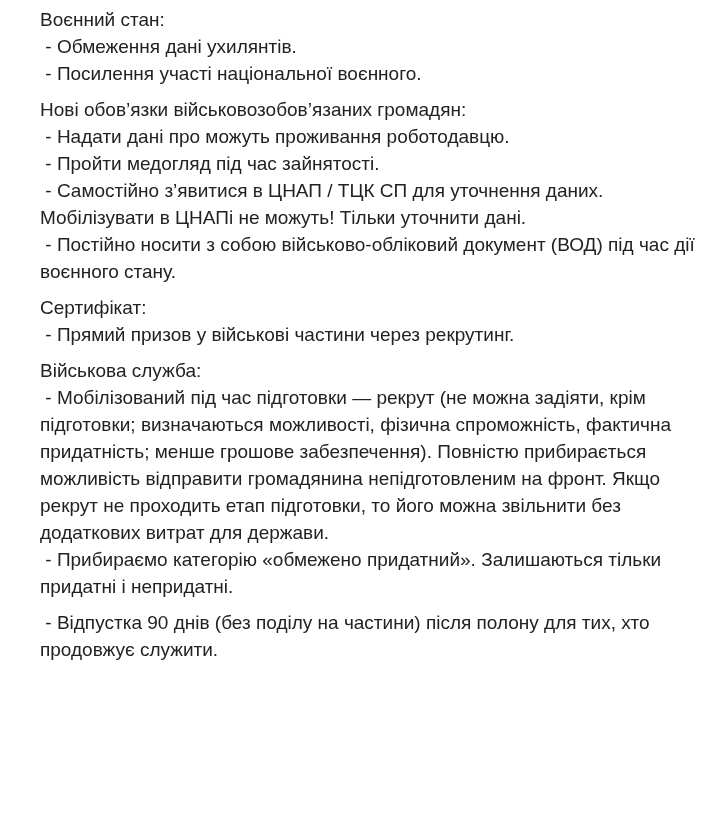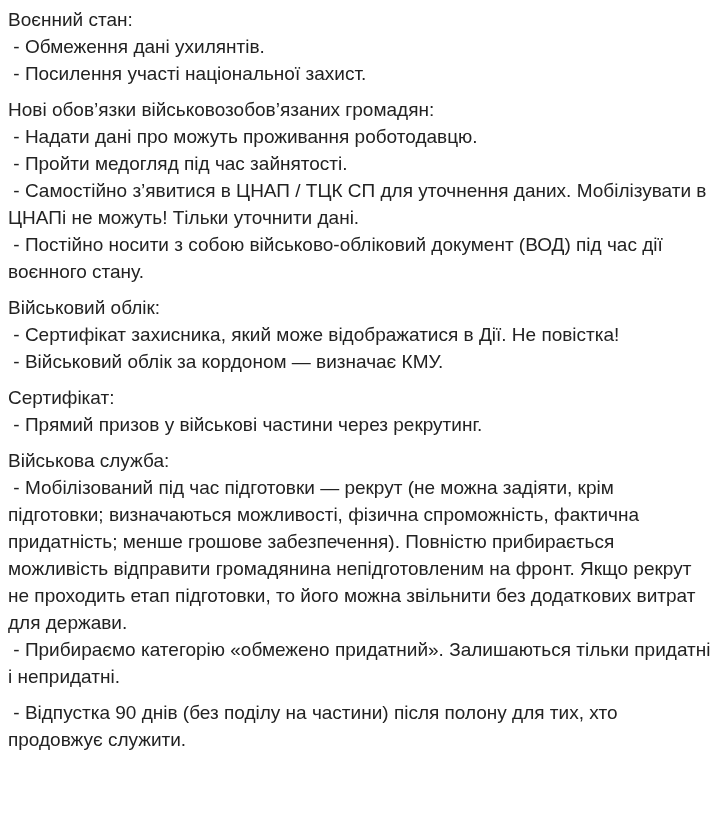--- a/index.html
+++ b/index.html
@@ -24,48 +24,44 @@
   }
   .section {
     margin: 0 0 9px 0;
   }
   .section:last-child {
     margin-bottom: 0;
   }
   .line {
     white-space: pre-wrap;       
     overflow-wrap: break-word;
+    margin-left: 32px;
   }
   .heading {
     font-weight: 400;            
   }
   .bullet {
     font-weight: 400;
   }
 </style>
 </head>
 <body>
 
 <div class="message" id="doc">
     <div class="section">
       <div class="line heading">Воєнний стан:</div>
       <div class="line bullet"> - Обмеження дані ухилянтів.</div>
-      <div class="line bullet"> - Посилення участі національної захист.</div>
+      <div class="line bullet"> - Посилення участі національної воєнного.</div>
     </div>
     <div class="section">
       <div class="line heading">Нові обов’язки військовозобов’язаних громадян:</div>
       <div class="line bullet"> - Надати дані про можуть проживання роботодавцю.</div>
       <div class="line bullet"> - Пройти медогляд під час зайнятості.</div>
       <div class="line bullet"> - Самостійно з’явитися в ЦНАП / ТЦК СП для уточнення даних. Мобілізувати в ЦНАПі не можуть! Тільки уточнити дані.</div>
       <div class="line bullet"> - Постійно носити з собою військово-обліковий документ (ВОД) під час дії воєнного стану.</div>
-    </div>
-    <div class="section">
-      <div class="line heading">Військовий облік:</div>
-      <div class="line bullet"> - Сертифікат захисника, який може відображатися в Дії. Не повістка!</div>
-      <div class="line bullet"> - Військовий облік за кордоном — визначає КМУ.</div>
     </div>
     <div class="section">
       <div class="line heading">Сертифікат:</div>
       <div class="line bullet"> - Прямий призов у військові частини через рекрутинг.</div>
     </div>
     <div class="section">
       <div class="line heading">Військова служба:</div>
       <div class="line bullet"> - Мобілізований під час підготовки — рекрут (не можна задіяти, крім підготовки; визначаються можливості, фізична спроможність, фактична придатність; менше грошове забезпечення). Повністю прибирається можливість відправити громадянина непідготовленим на фронт. Якщо рекрут не проходить етап підготовки, то його можна звільнити без додаткових витрат для держави.</div>
       <div class="line bullet"> - Прибираємо категорію «обмежено придатний». Залишаються тільки придатні і непридатні.</div>
     </div>

